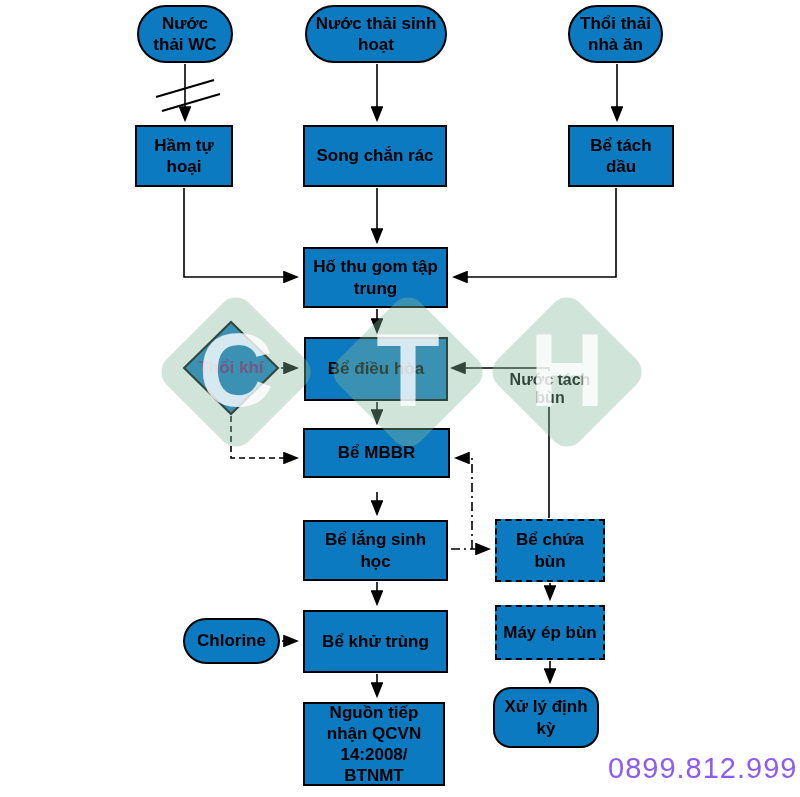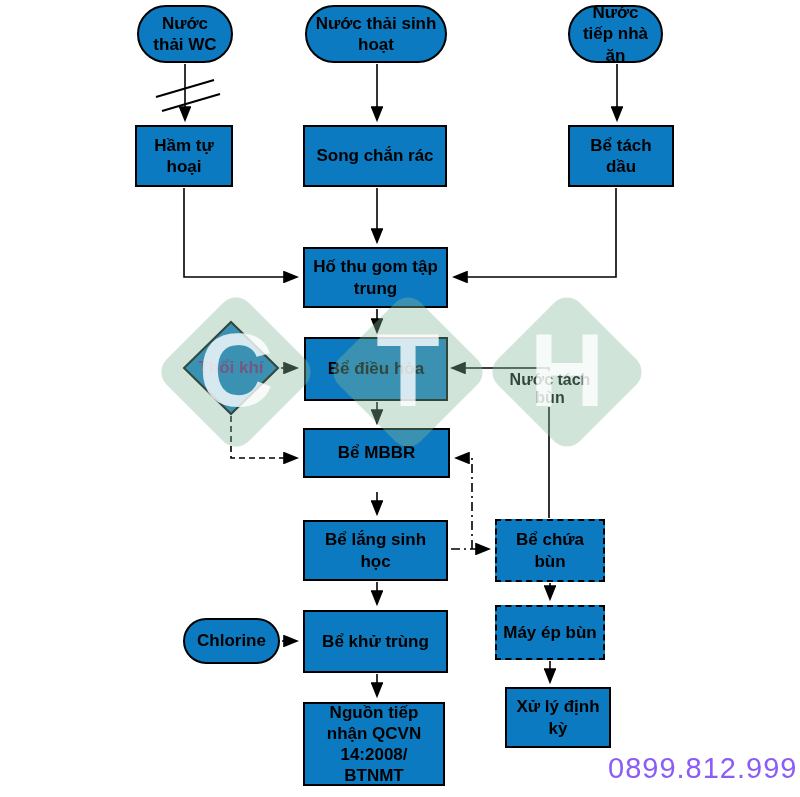--- a/index.html
+++ b/index.html
@@ -85,21 +85,21 @@
     <polygon points="184,368 231,322 278,368 231,414" fill="#0c7ac0" stroke="#000" stroke-width="2"></polygon>
   </svg>
 
   <div class="node oval" style="left:137px;top:5px;width:96px;height:58px;">
       <span>Nước thải WC</span>
     </div>
   <div class="node oval" style="left:305px;top:5px;width:142px;height:58px;">
       <span>Nước thải sinh hoạt</span>
     </div>
   <div class="node oval" style="left:568px;top:5px;width:95px;height:58px;">
-      <span>Nước tiếp nhà ăn</span>
+      <span>Thổi thải nhà ăn</span>
     </div>
 
   <div class="node" style="left:135px;top:125px;width:98px;height:62px;">
       <span>Hầm tự hoại</span>
     </div>
   <div class="node" style="left:303px;top:125px;width:144px;height:62px;">
       <span>Song chắn rác</span>
     </div>
   <div class="node" style="left:568px;top:125px;width:106px;height:62px;">
       <span>Bể tách dầu</span>
@@ -127,21 +127,21 @@
   <div class="node oval" style="left:183px;top:618px;width:97px;height:46px;">
       <span>Chlorine</span>
     </div>
 
   <div class="node dashedbox" style="left:495px;top:519px;width:110px;height:63px;">
       <span>Bể chứa bùn</span>
     </div>
   <div class="node dashedbox" style="left:495px;top:605px;width:110px;height:55px;">
       <span>Máy ép bùn</span>
     </div>
-  <div class="node" style="left:505px;top:687px;width:106px;height:61px;">
+  <div class="node" style="left:493px;top:687px;width:106px;height:61px;border-radius:18px;">
       <span>Xử lý định kỳ</span>
     </div>
 
   <div class="diamond-label" style="left:186px;top:358px;width:90px;">Thổi khí</div>
 
   <div class="edge-label" style="left:506px;top:371px;width:88px;">Nước tách bùn</div>
 
   <div class="wm wm-diamond" style="left:178px;top:314px;"></div>
   <div class="wm wm-diamond" style="left:350px;top:314px;"></div>
   <div class="wm wm-diamond" style="left:509px;top:314px;"></div>

